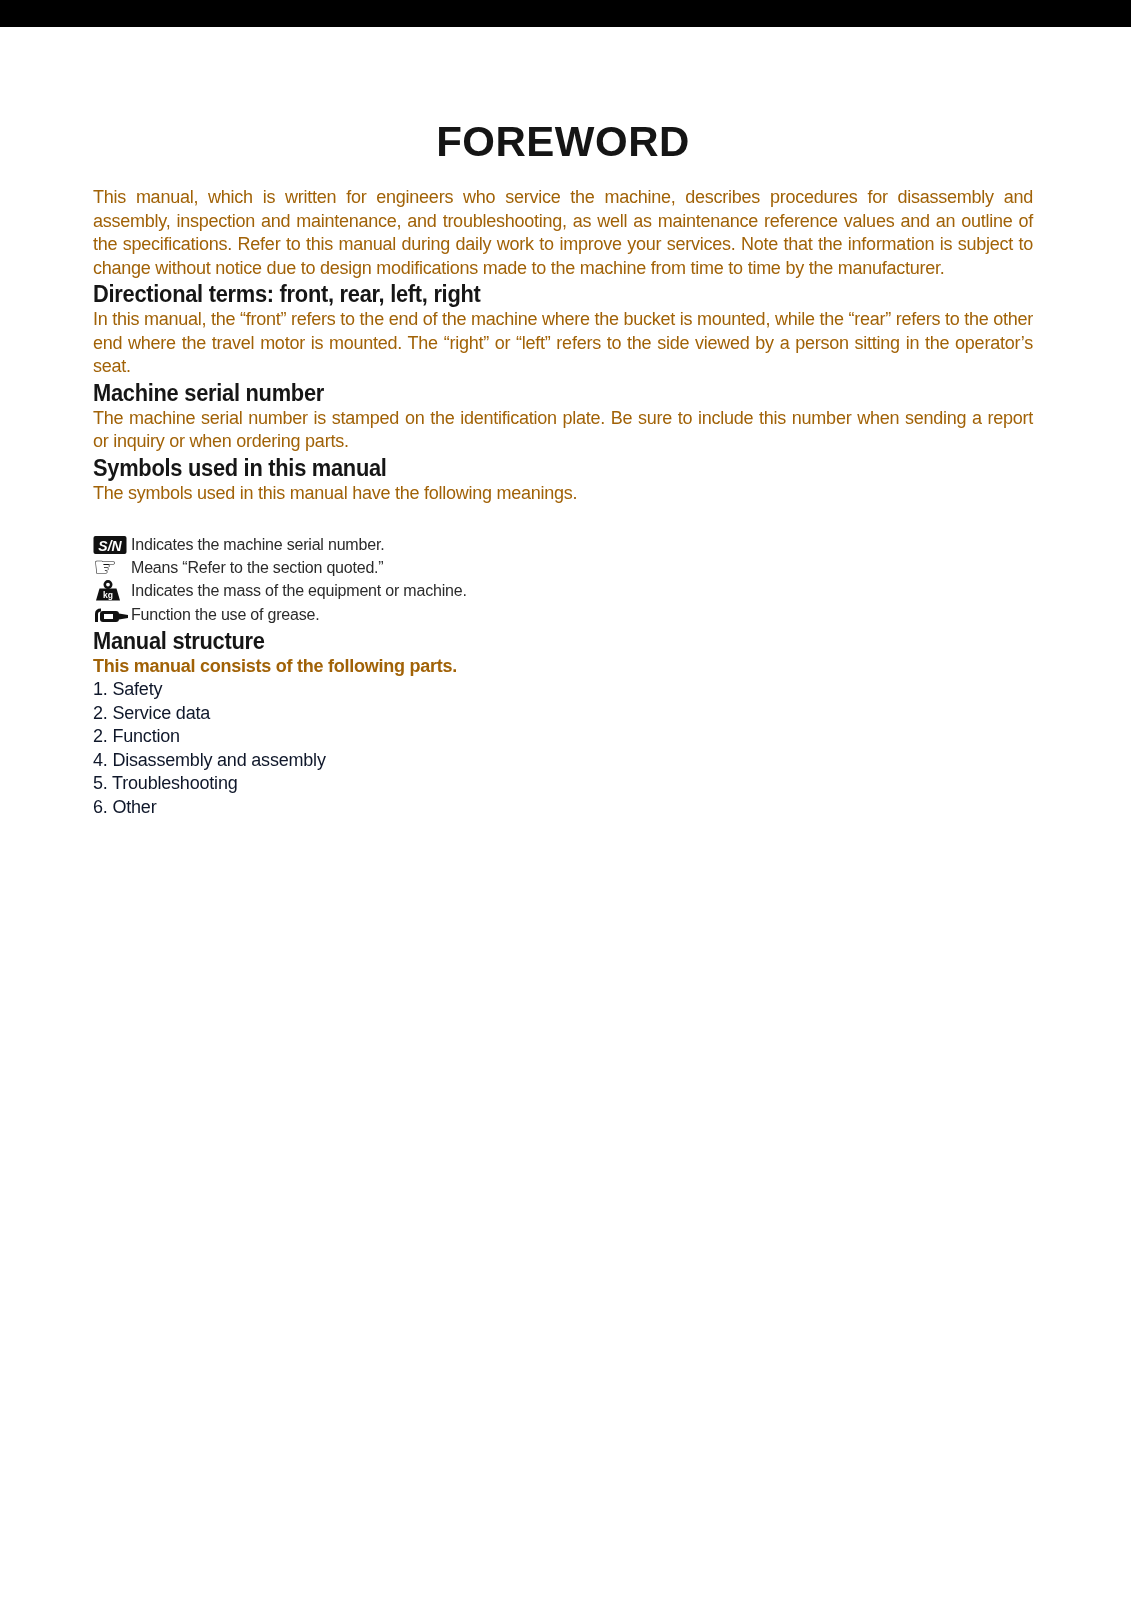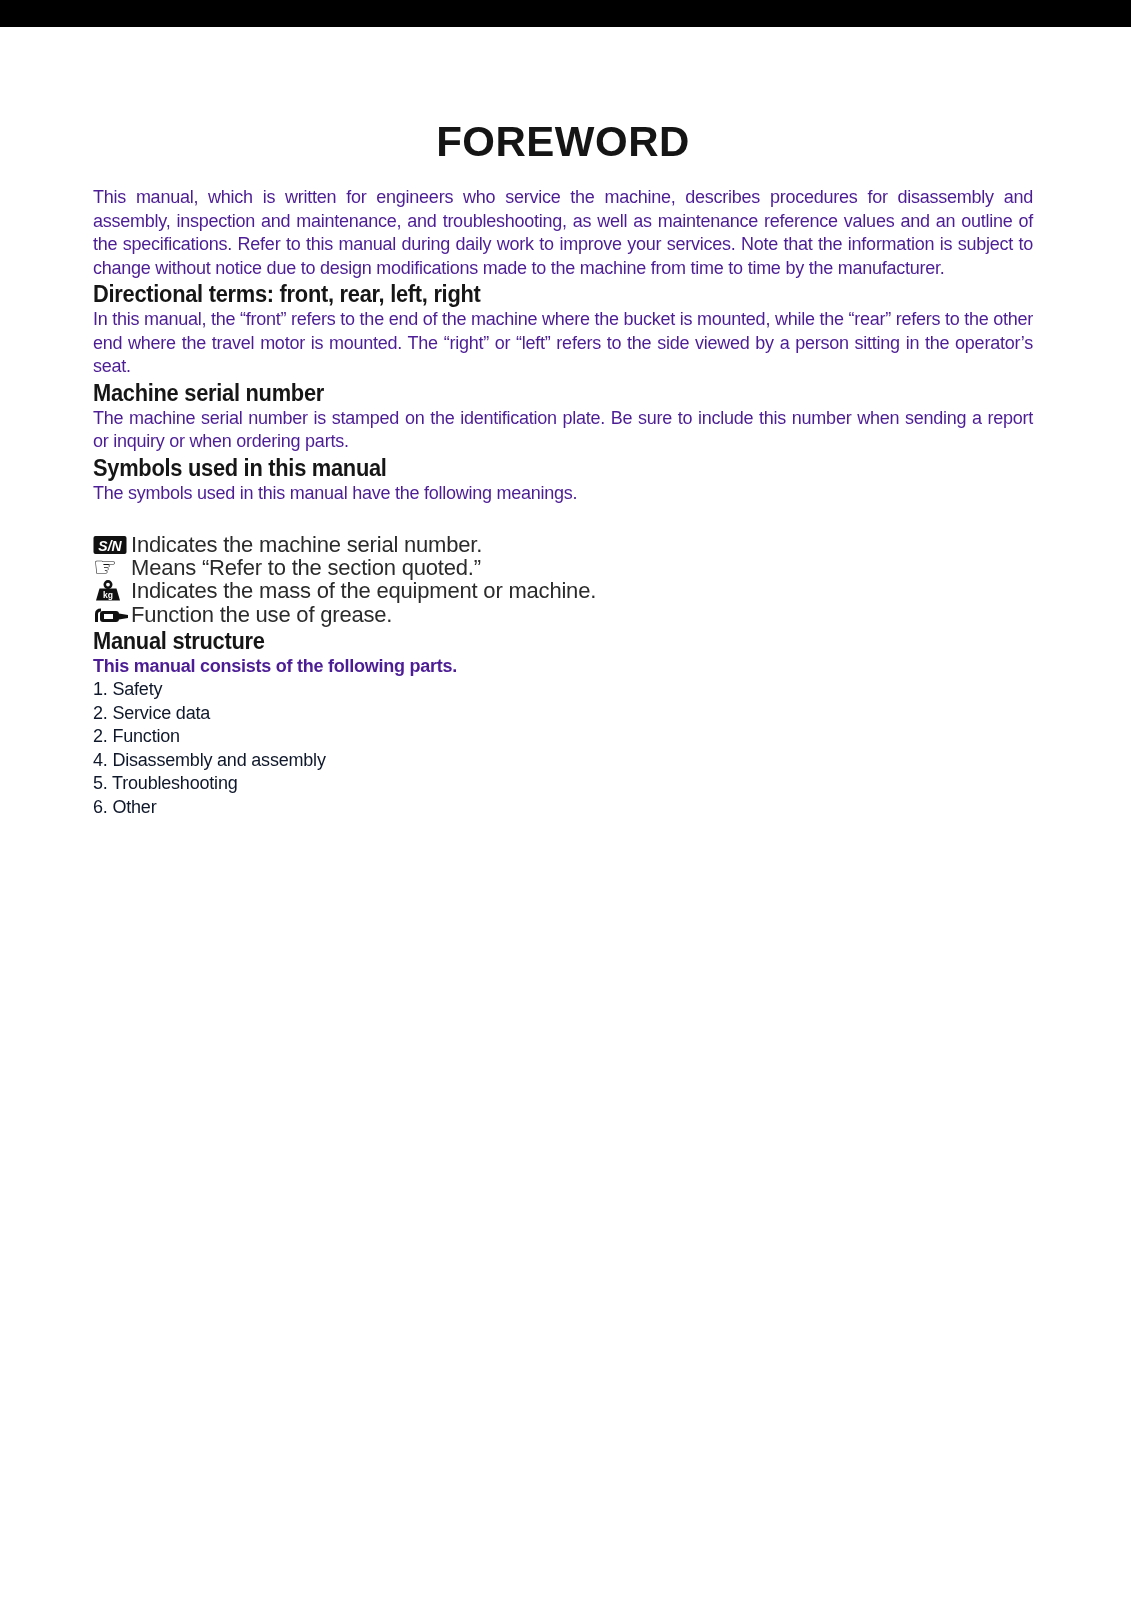--- a/index.html
+++ b/index.html
@@ -21,21 +21,21 @@
     margin:120px 0 0 0;
     text-align:center;
     font-size:42px;font-weight:bold;color:#151515;
     letter-spacing:0.5px;
     line-height:44px;
   }
   p.body{
     margin:0;
     font-size:18px;line-height:23.5px;letter-spacing:-0.25px;
     text-align:justify;
-    color:#4c1d95;
+    color:#a16207;
   }
   p.intro{margin-top:22px;}
   h2.sect{
     margin:0;
     font-size:23.5px;font-weight:bold;color:#161616;
     line-height:28px;letter-spacing:-0.3px;
     transform:scaleX(0.93);transform-origin:left center;
     white-space:nowrap;
   }
   .h-dir{margin-top:24px;}
@@ -47,21 +47,21 @@
   .symbol-list{margin-top:28px;}
   .symbol-row{
     display:flex;align-items:center;
     height:23.4px;
   }
   .symbol-icon{
     width:38px;flex:0 0 38px;
     display:flex;align-items:center;justify-content:flex-start;
   }
   .symbol-text{
-    font-size:22px;letter-spacing:-0.2px;color:#2b2b2b;
+    font-size:16px;letter-spacing:-0.2px;color:#2b2b2b;
   }
   .hand-glyph{
     font-family:"DejaVu Sans",sans-serif;
     font-size:27px;line-height:20px;color:#111;
     display:inline-block;margin-top:-2px;
   }
   .h-struct{margin-top:28px;}
   .p-struct{margin-top:6px;font-weight:bold;}
   .struct-list{margin-top:0;}
   .struct-item{

